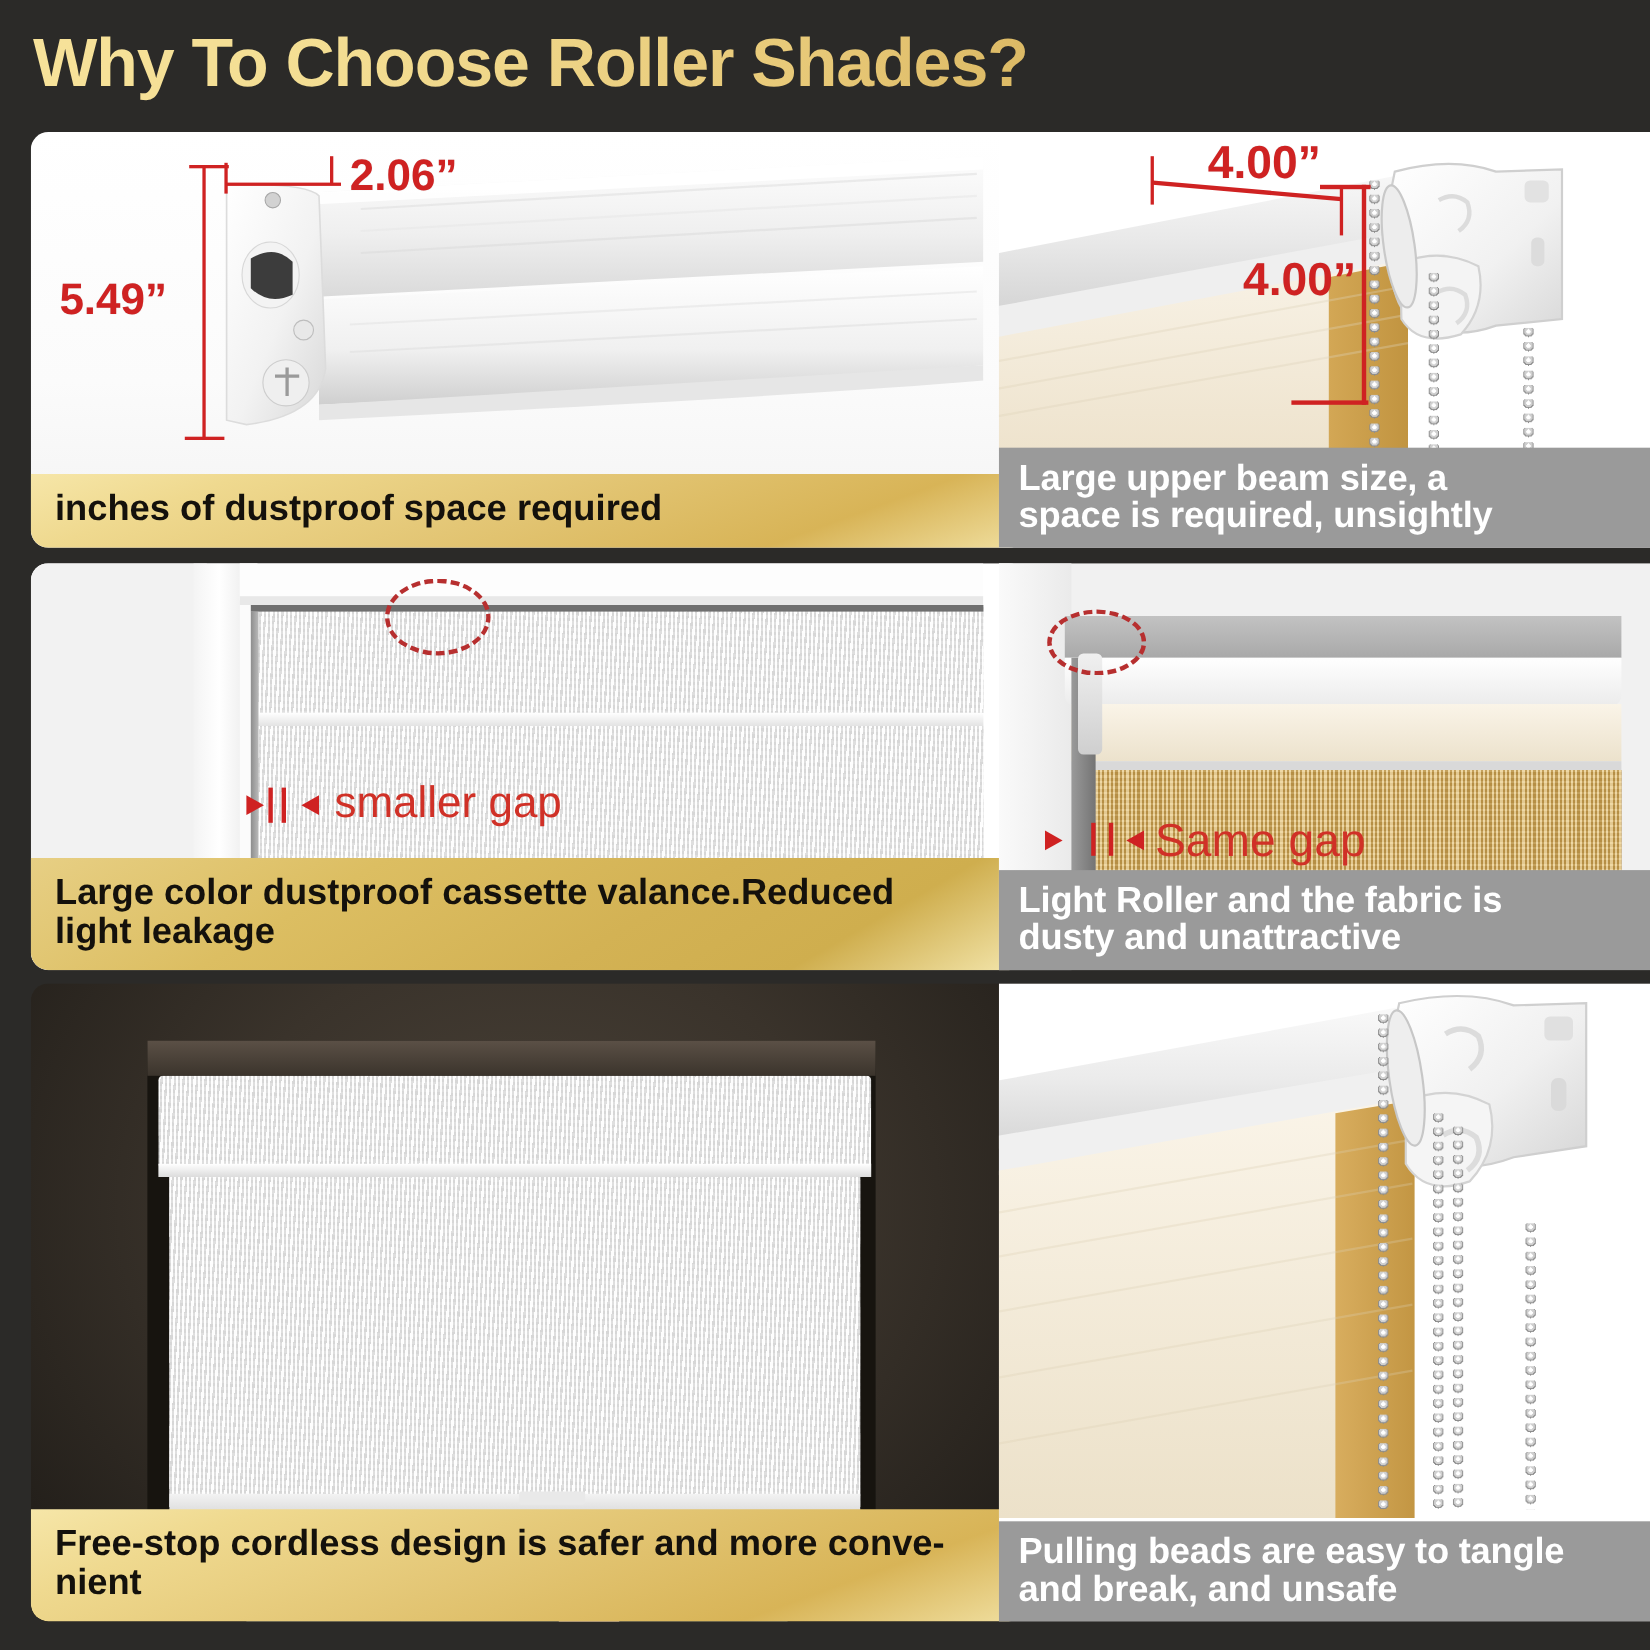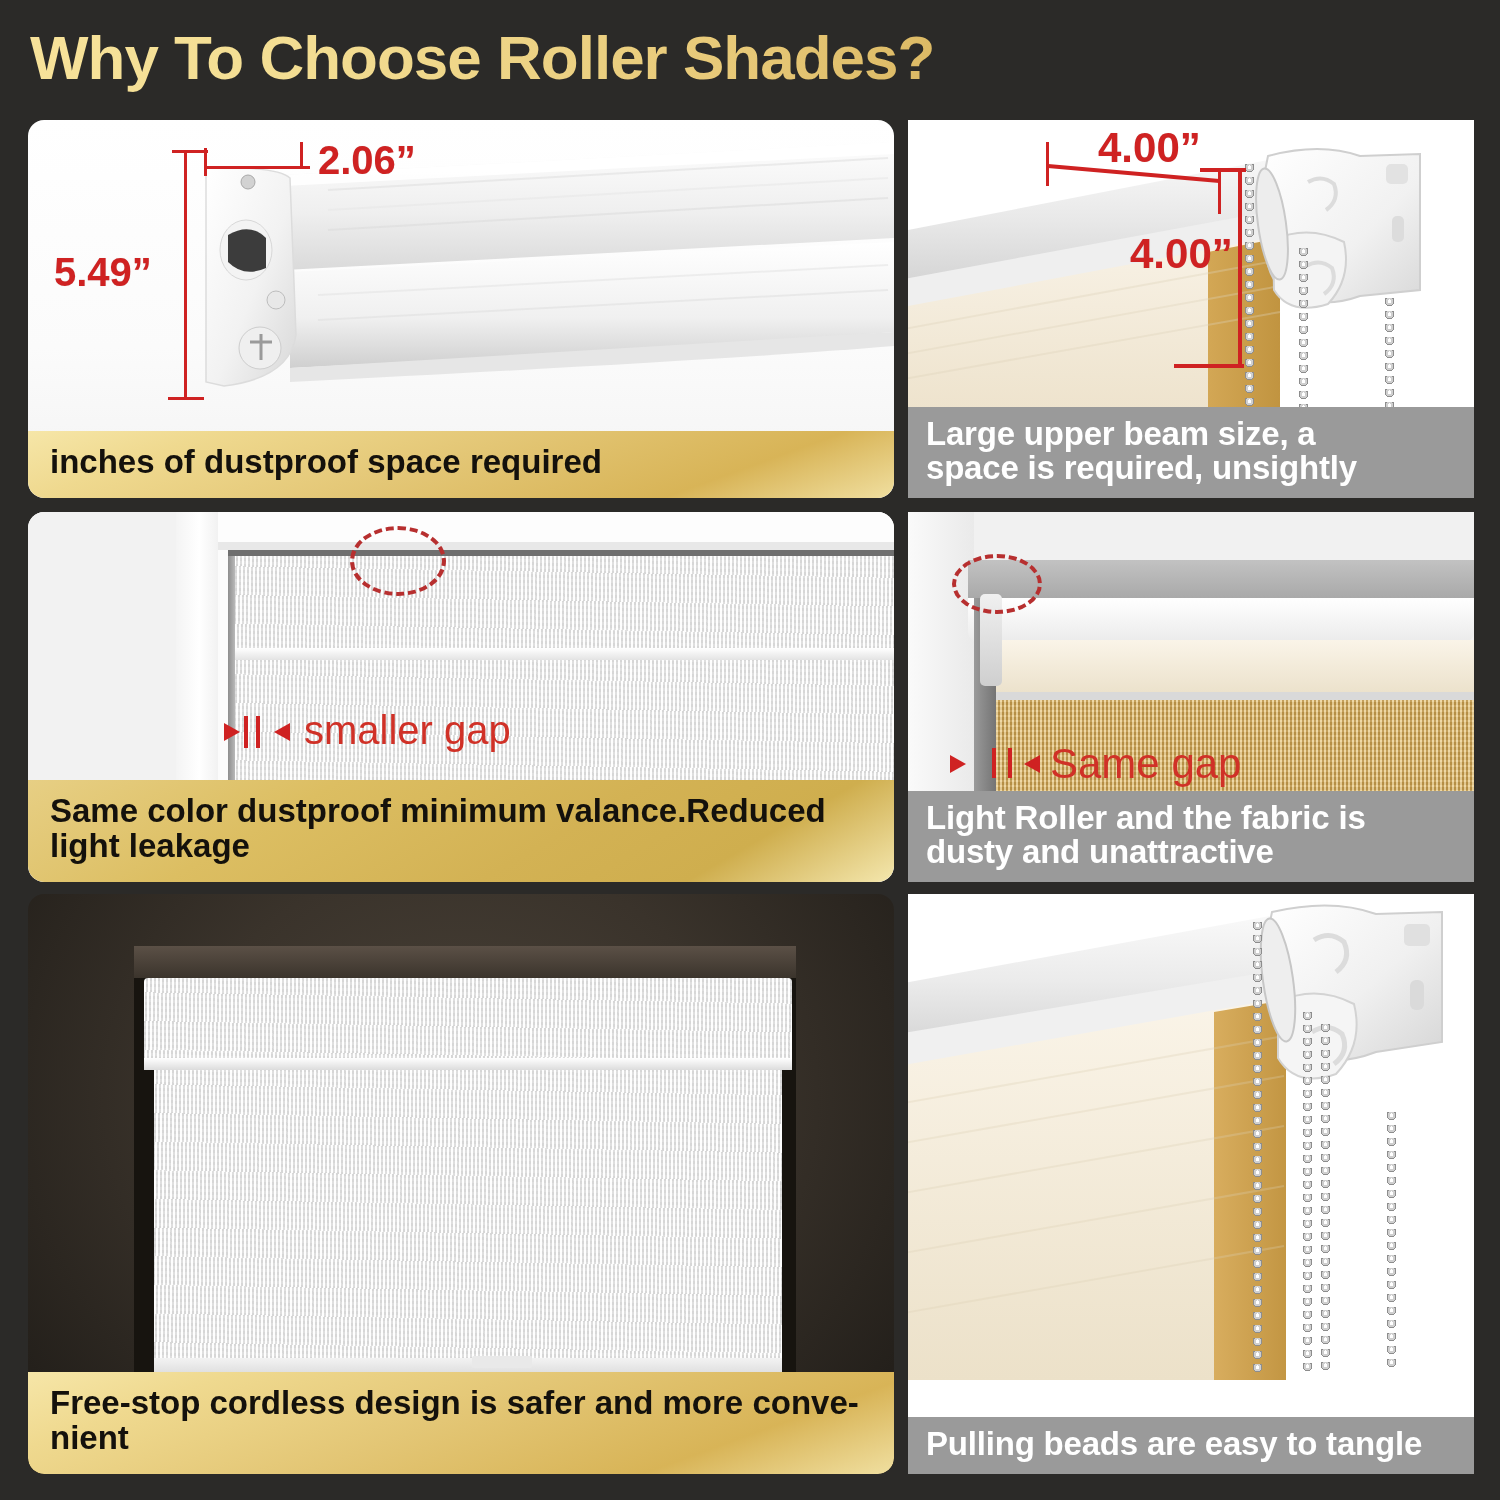--- a/index.html
+++ b/index.html
@@ -15,21 +15,21 @@
   .title{
     position:absolute;left:30px;top:18px;width:1300px;height:80px;
     font-size:62px;font-weight:bold;letter-spacing:-1px;
     background:linear-gradient(100deg,#f7e29a 0%,#f3dd92 22%,#e7c877 55%,#c49a3e 100%);
     -webkit-background-clip:text;background-clip:text;color:transparent;
     -webkit-text-fill-color:transparent;
     line-height:80px;white-space:nowrap;
   }
 
   
-  .panel{position:absolute;overflow:hidden;}
+  .panel{position:absolute;overflow:hidden;padding-left:39px;}
   .col-l{left:28px;width:866px;}
   .col-r{left:908px;width:566px;}
 
   .r1{top:120px;height:378px;}
   .r2{top:512px;height:370px;}
   .r3{top:894px;height:580px;}
 
   .panel.rounded{border-radius:16px;}
   .panel .media{position:absolute;left:0;right:0;top:0;bottom:0;overflow:hidden;}
 
@@ -257,21 +257,21 @@
       <div class="reddash" style="left:322px;top:14px;width:88px;height:62px;"></div>
 
       <div class="arrow-r" style="left:196px;top:211px;"></div>
       <div class="dimline" style="left:216px;top:204px;width:4px;height:32px;"></div>
       <div class="dimline" style="left:228px;top:204px;width:4px;height:32px;"></div>
       <div class="arrow-l" style="left:246px;top:211px;"></div>
       <div class="gaptext" style="left:276px;top:196px;font-size:40px;text-align:right;">smaller gap</div>
     </div>
 
     <div class="cap cap-gold deep">
-      <span class="txt cap-line">Same color dustproof minimum valance.Reduced</span>
+      <span class="txt cap-line">Large color dustproof cassette valance.Reduced</span>
       <span class="txt cap-line">light leakage</span>
     </div>
   </div>
 
   <div class="panel col-r r2">
     <div class="media">
       <div style="position:absolute;inset:0;background:#f1f1f1;"></div>
 
       <div style="position:absolute;left:0;top:0;width:66px;height:100%;background:linear-gradient(90deg,#fafafa,#eaeaea);"></div>
 
@@ -390,16 +390,17 @@
       </svg>
 
       <div class="chain" style="left:344px;top:28px;height:450px;"></div>
       <div class="chain" style="left:394px;top:118px;height:360px;"></div>
       <div class="chain" style="left:412px;top:130px;height:348px;"></div>
       <div class="chain" style="left:478px;top:218px;height:260px;"></div>
     </div>
 
     <div class="cap cap-gray">
       <span class="txt cap-line">Pulling beads are easy to tangle</span>
+      <span class="txt cap-line">and break, and unsafe</span>
     </div>
   </div>
 
 </div>
 
 </body></html>

